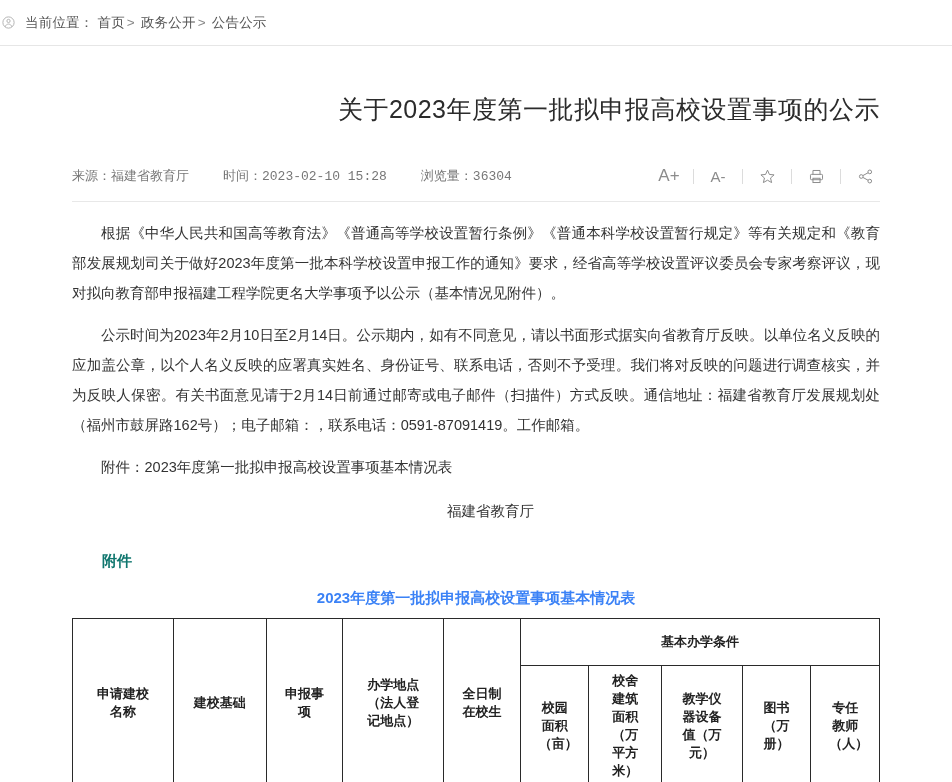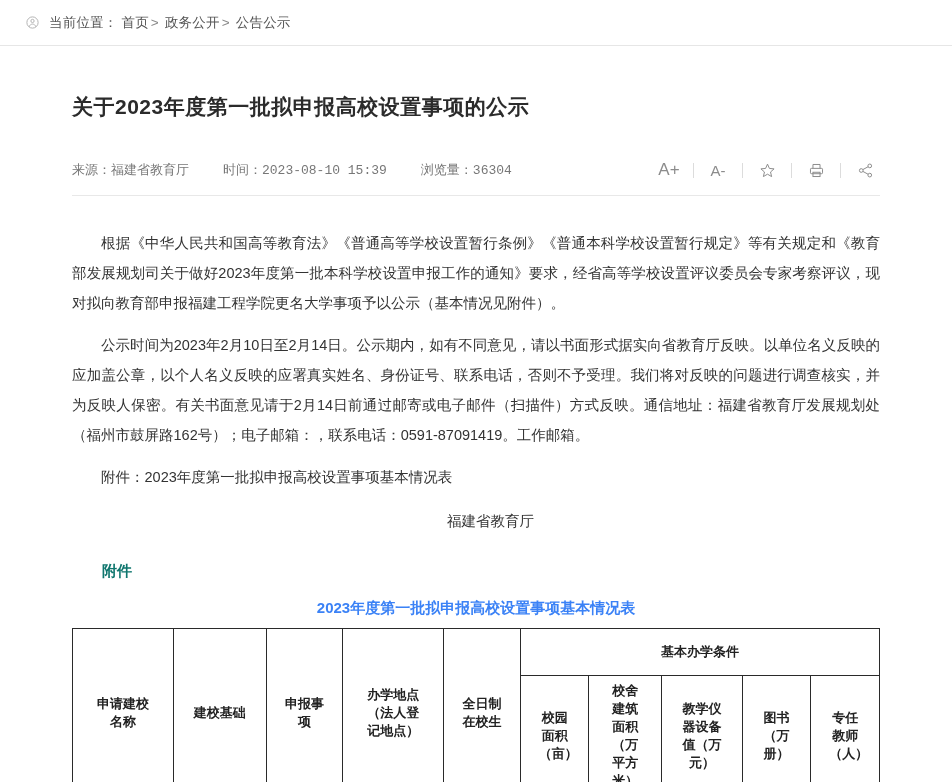--- a/index.html
+++ b/index.html
@@ -15,21 +15,21 @@
     position: relative;
     overflow: hidden;
   }
 
   
   .breadcrumb-bar {
     height: 46px;
     border-bottom: 1px solid #e6e6e6;
     display: flex;
     align-items: center;
-    padding-left: 24px;
+    padding-left: 0;
     box-sizing: border-box;
     background: #fff;
   }
   .bc-icon {
     width: 16px;
     height: 16px;
     margin-right: 9px;
     color: #b5b5b5;
     display: inline-flex;
     align-items: center;
@@ -49,24 +49,24 @@
     text-decoration: none;
   }
 
   
   .article {
     padding: 0 72px;
     box-sizing: border-box;
   }
   .doc-title {
     margin: 46px 0 0 0;
-    font-size: 21px;
-    font-weight: bold;
+    font-size: 25px;
+    font-weight: normal;
     color: #2b2b2b;
-    text-align: left;
+    text-align: right;
     letter-spacing: .5px;
     line-height: 1.4;
   }
 
   .meta-row {
     margin-top: 36px;
     display: flex;
     align-items: center;
     justify-content: space-between;
     padding-bottom: 10px;
@@ -103,21 +103,21 @@
   }
   .tool svg { display: block; }
 
   .divider {
     height: 1px;
     background: #e8e8e8;
     margin-top: 2px;
   }
 
   .body-text {
-    margin-top: 32px;
+    margin-top: 16px;
     font-size: 14.5px;
     line-height: 30px;
     color: #333;
     text-align: justify;
   }
   .body-text p {
     margin: 0 0 12px 0;
     text-indent: 2em;
   }
   .sign {
@@ -185,21 +185,21 @@
   </span>
 </div>
 
 <div class="article">
 
   <h1 class="doc-title">关于2023年度第一批拟申报高校设置事项的公示</h1>
 
   <div class="meta-row">
     <div class="meta-left">
       <span class="meta-item">来源：福建省教育厅</span>
-      <span class="meta-item">时间：2023-08-10 15:39</span>
+      <span class="meta-item">时间：2023-02-10 15:28</span>
       <span class="meta-item">浏览量：36304</span>
     </div>
     <div class="meta-tools">
       <span class="tool big">A+</span>
       <span class="tool-div"></span>
       <span class="tool">A-</span>
       <span class="tool-div"></span>
       <span class="tool">
         <svg width="17" height="17" viewBox="0 0 24 24" fill="none" stroke="currentColor" stroke-width="1.4">
           <polygon points="12,3 14.7,9.1 21.3,9.7 16.3,14.1 17.8,20.6 12,17.2 6.2,20.6 7.7,14.1 2.7,9.7 9.3,9.1"></polygon>

